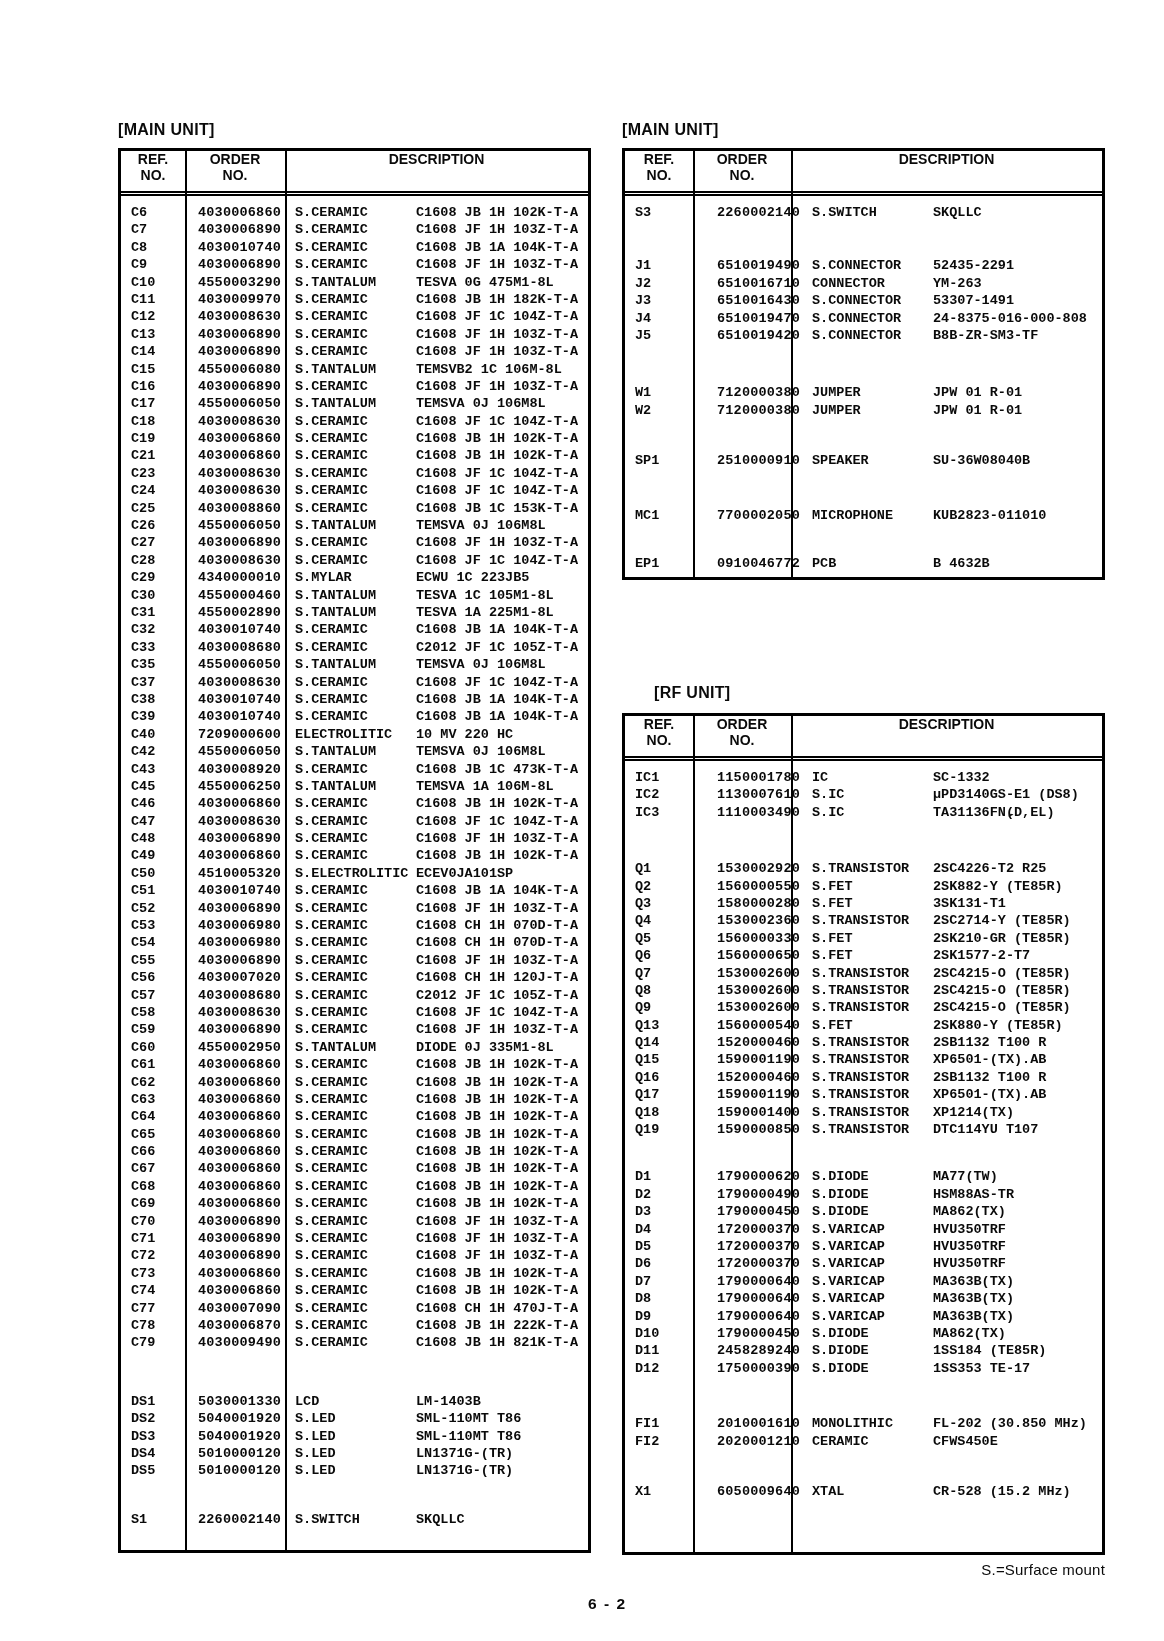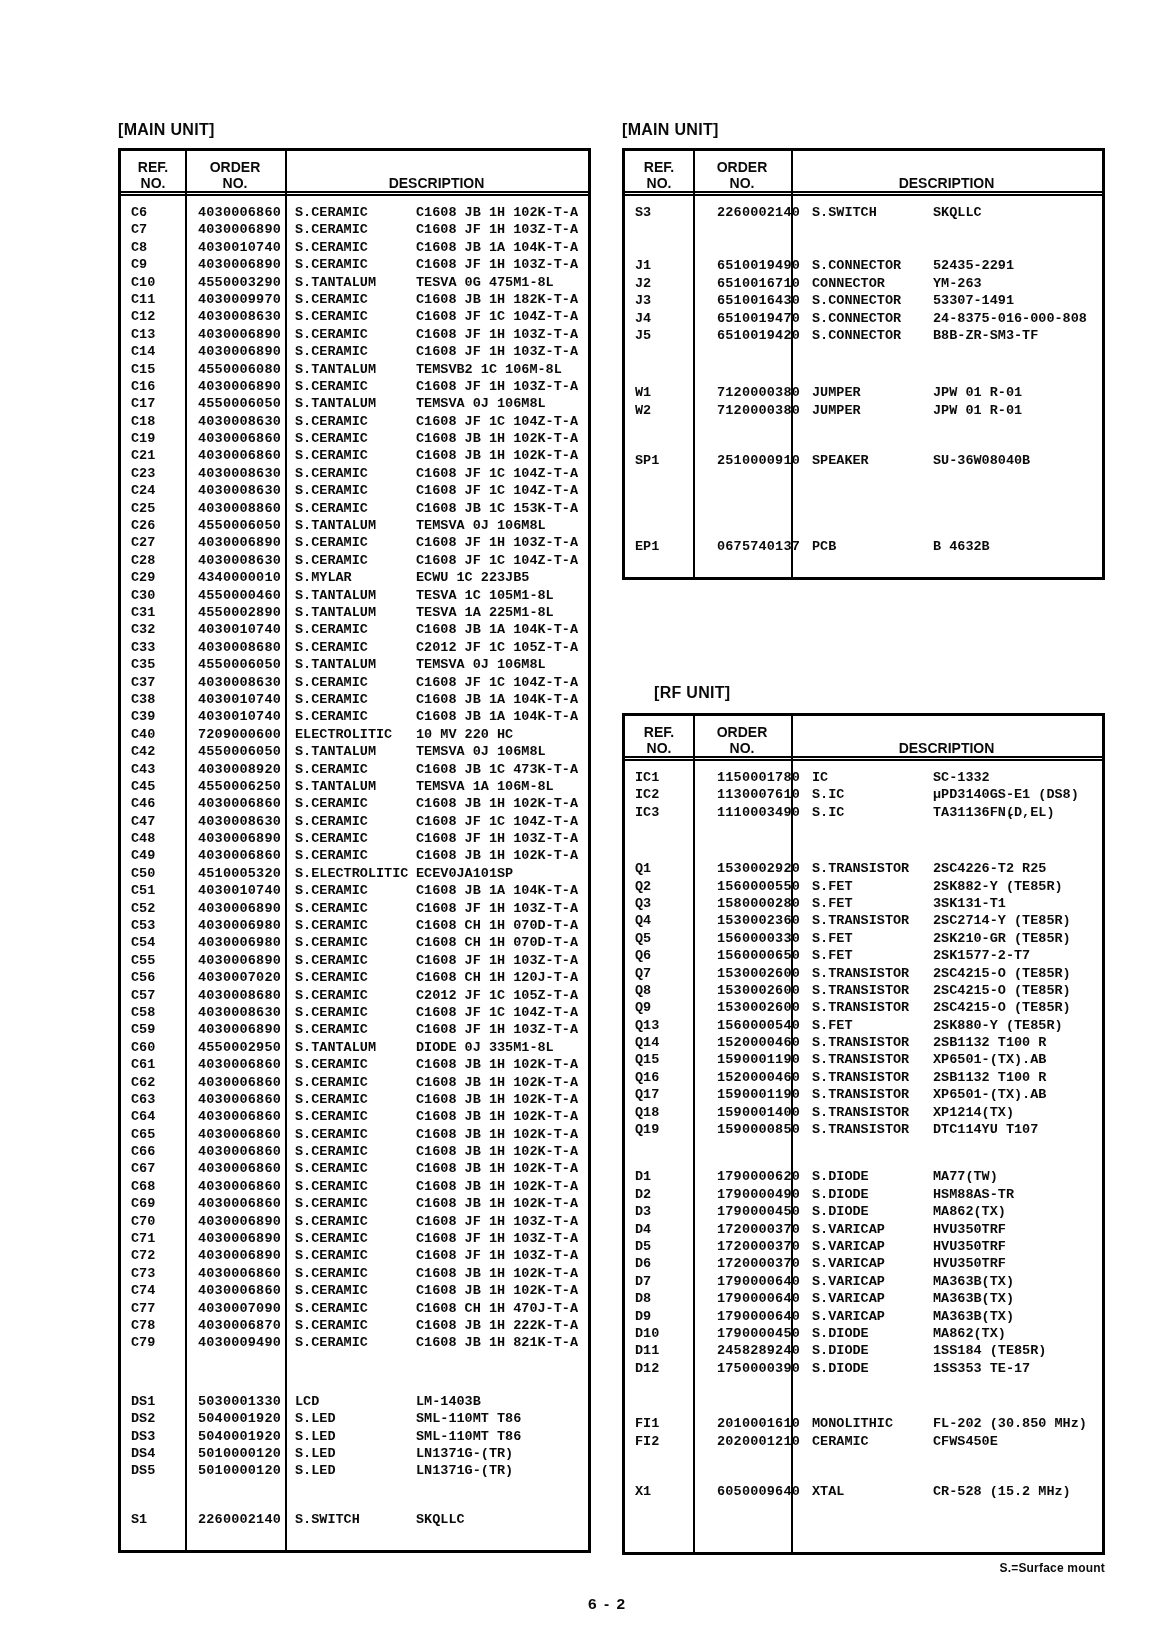--- a/index.html
+++ b/index.html
@@ -12,21 +12,21 @@
   .title {
     position:absolute; font-size:16px; font-weight:bold; letter-spacing:0.3px;
     white-space:nowrap;
   }
   .ptable {
     position:absolute; box-sizing:border-box;
     border:3px solid #000; background:#fff;
   }
   .vline { position:absolute; top:0; bottom:0; width:2px; background:#000; }
   .thead {
-    display:flex; align-items:flex-end; height:40px;
+    display:flex; align-items:flex-start; height:40px;
     border-bottom:5px double #000;
     font-weight:bold; font-size:14px; text-align:center;
   }
   .h-cell span { display:block; line-height:16px; }
   .h-ref   { width:64px; }
   .h-order { width:100px; }
   .h-desc  { flex:1; }
   .t-right .h-ref   { width:68px; }
   .t-right .h-order { width:98px; }
   .tbody { padding-top:8px;font-family:Liberation Mono, monospace; }
@@ -36,21 +36,21 @@
   }
   .c-ref   { width:64px;  padding-left:10px; box-sizing:border-box; }
   .c-order { width:100px; padding-left:13px; box-sizing:border-box; letter-spacing:0.2px; }
   .c-type  { width:131px; padding-left:10px; box-sizing:border-box; }
   .c-val   { flex:1; }
   .t-right .c-ref   { width:79px; }
   .t-right .c-order { width:98px; }
   .gap { width:100%; }
   #footer-note {
     position:absolute; right:59px; top:1561px;
-    font-size:12px; font-weight:bold; letter-spacing:0.2px;
+    font-size:15px; font-weight:normal; letter-spacing:0.2px;
   }
   #page-number {
     position:absolute; left:588px; top:1595px;
     font-size:15.5px; font-weight:bold; letter-spacing:1.5px;
   }
   #stray-mark {
     position:absolute; left:1006px; top:810px;
     font-size:21px; font-weight:bold; transform:rotate(12deg);
     color:#111;
   }
@@ -584,24 +584,30 @@
         <span class="c-val">JPW 01 R-01</span>
       </div>
       <div class="gap" style="height: 33px;"></div>
       <div class="row">
         <span class="c-ref">SP1</span>
         <span class="c-order">2510000910</span>
         <span class="c-type">SPEAKER</span>
         <span class="c-val">SU-36W08040B</span>
       </div>
       <div class="gap" style="height: 37px;"></div>
+      <div class="row">
+        <span class="c-ref">MC1</span>
+        <span class="c-order">7700002050</span>
+        <span class="c-type">MICROPHONE</span>
+        <span class="c-val">KUB2823-011010</span>
+      </div>
       <div class="gap" style="height: 31px;"></div>
       <div class="row">
         <span class="c-ref">EP1</span>
-        <span class="c-order">0675740137</span>
+        <span class="c-order">0910046772</span>
         <span class="c-type">PCB</span>
         <span class="c-val">B 4632B</span>
       </div>
     </div>
 </div>
 
 <div class="ptable t-right" style="left:622px; top:713px; width:483px; height:842px;">
   <div class="vline" style="left:68px;"></div>
   <div class="vline" style="left:166px;"></div>
   <div class="thead">

